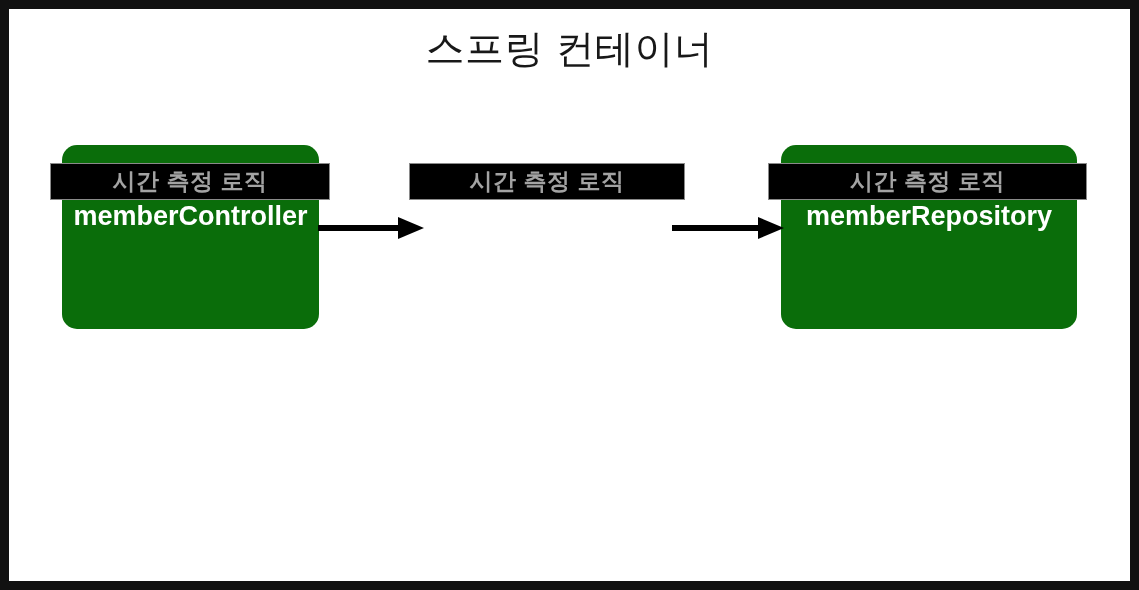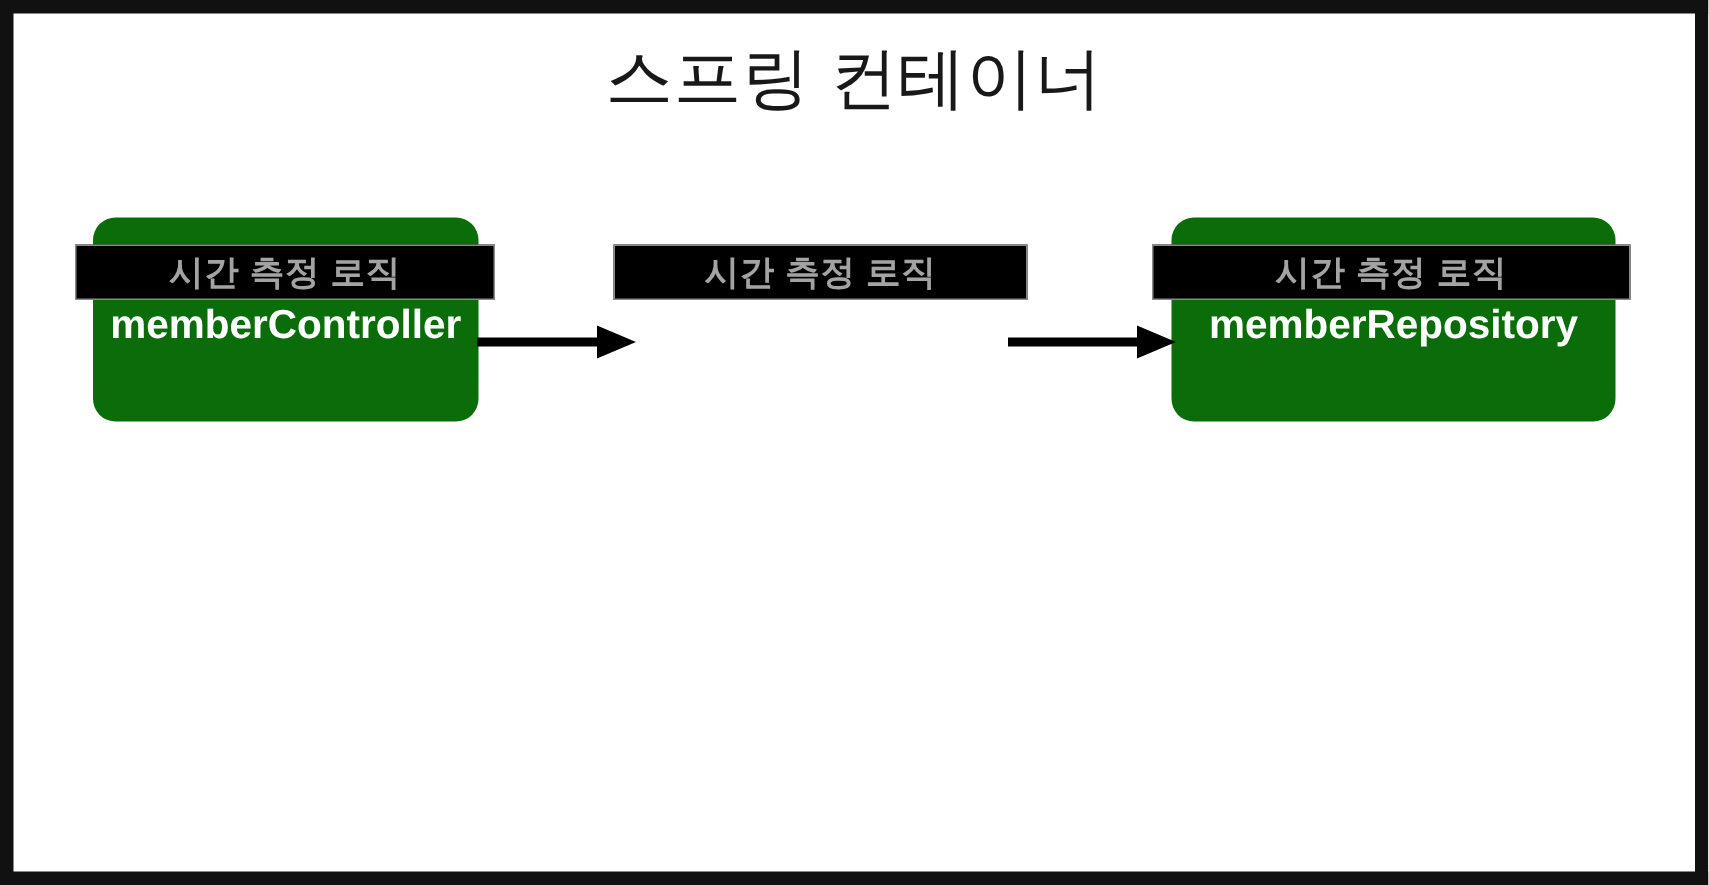--- a/index.html
+++ b/index.html
@@ -31,32 +31,32 @@
   .frame-left   { left: 0;   top: 0;    width: 9px;    height: 590px; }
   .frame-right  { left: 1130px; top: 0; width: 9px;    height: 590px; }
 
   
   .page-title {
     position: absolute;
     left: 0;
     top: 22px;
     width: 1139px;
     text-align: center;
-    font-size: 45px;
+    font-size: 39px;
     font-weight: 400;
     color: #181818;
     letter-spacing: 0.5px;
     white-space: nowrap;
   }
 
   
   .bean-box {
     position: absolute;
     top: 145px;
-    height: 136px;
+    height: 184px;
     background: #0a6d0a;
     border-radius: 15px;
   }
 
   .bean-label {
     position: absolute;
     left: 0;
     top: 56px;
     width: 100%;
     text-align: center;

